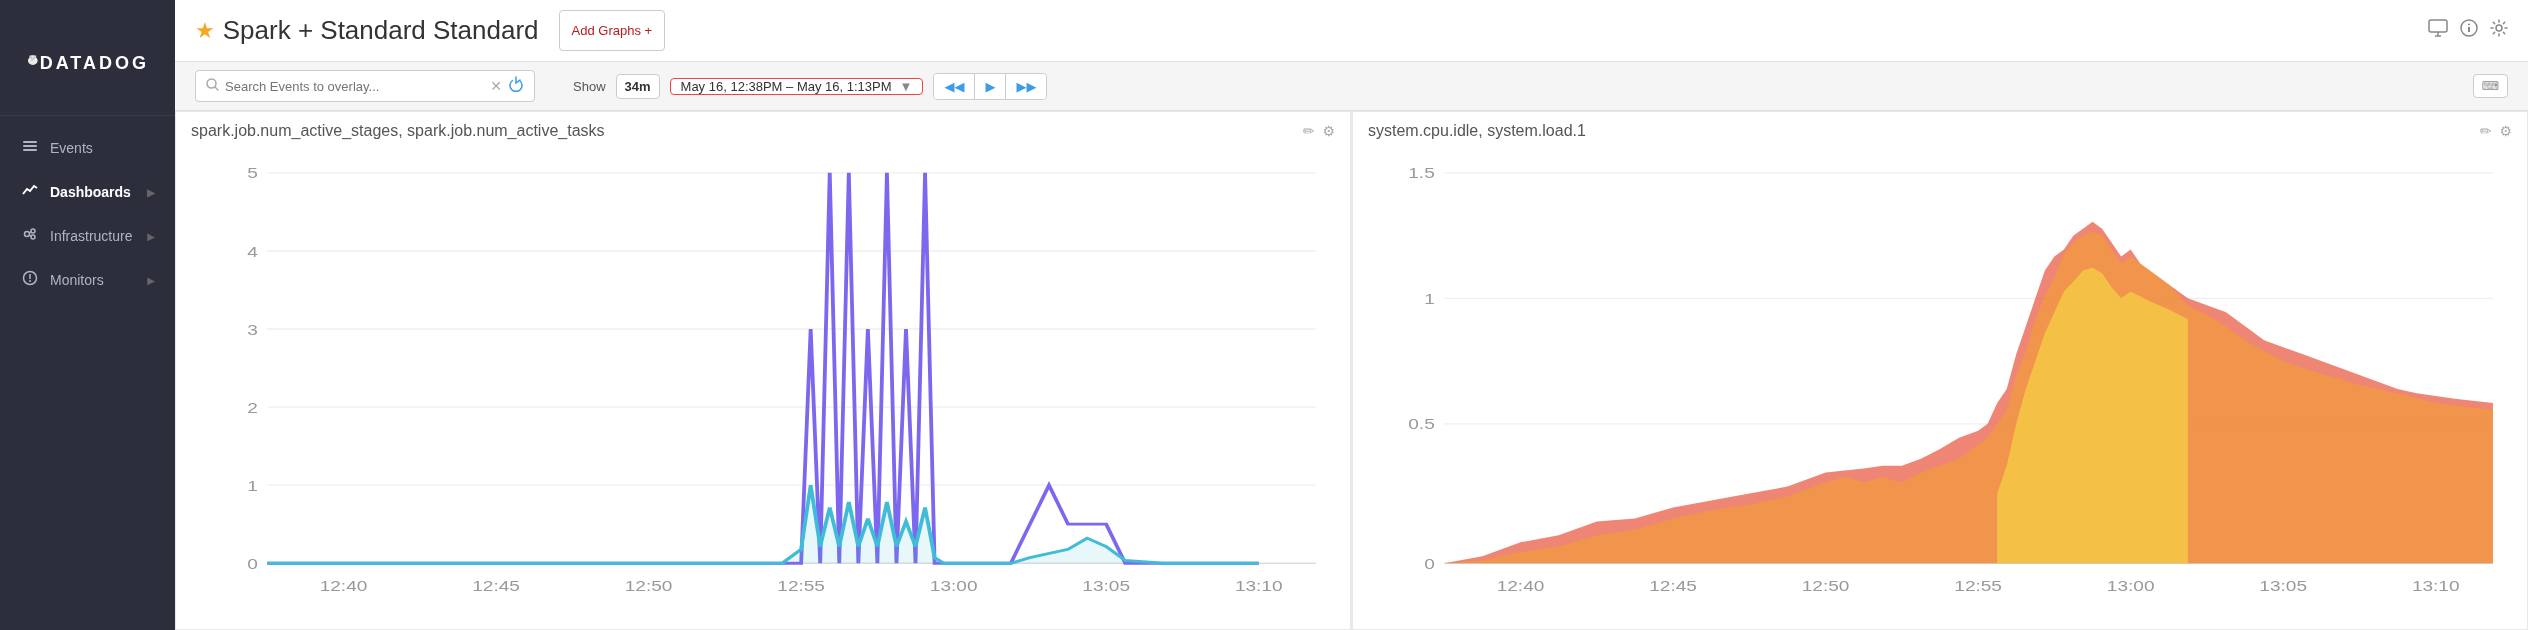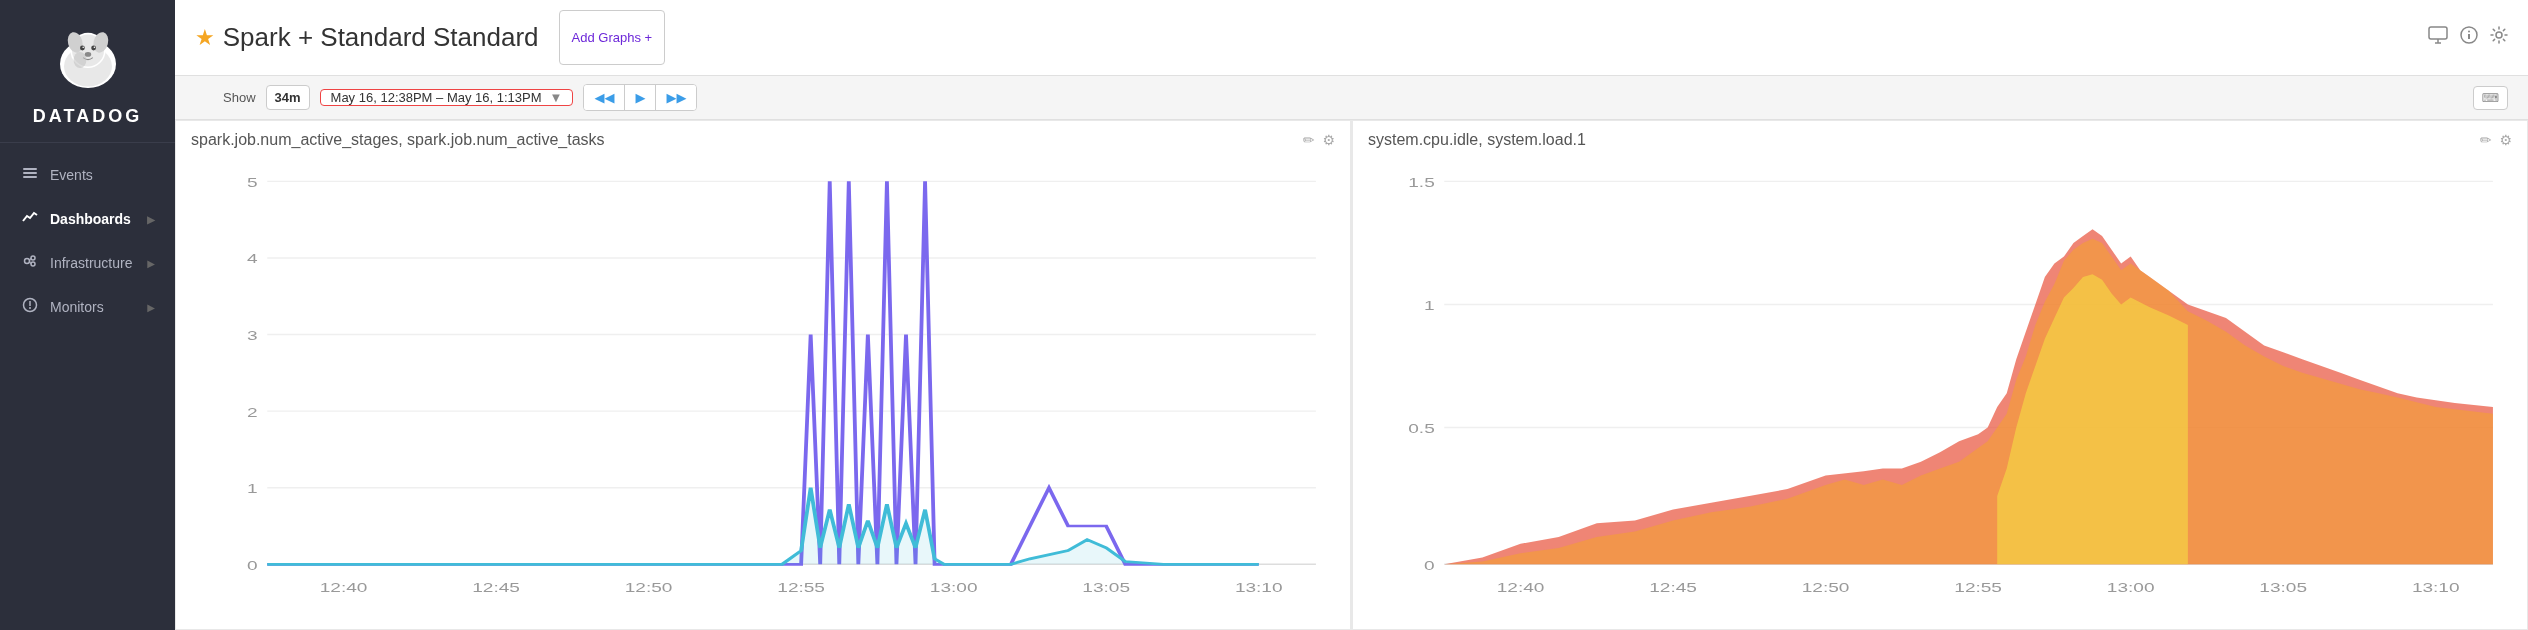--- a/index.html
+++ b/index.html
@@ -13,21 +13,20 @@
       display: flex;
       flex-direction: column;
       align-items: center;
       padding-top: 0;
       color: #fff;
     }
     #sidebar-logo {
       width: 100%;
       padding: 20px 26px 15px;
       display: flex;
-      flex-direction: column;
       align-items: center;
       border-bottom: 1px solid #3a3d4b;
     }
     .dog-logo {
       width: 80px;
       height: 80px;
     }
     .brand-name {
       font-size: 18px;
       font-weight: 700;
@@ -86,24 +85,24 @@
     }
     .page-title {
       font-size: 26px;
       font-weight: 300;
       color: #333;
       margin-right: 20px;
     }
     .add-graphs-btn {
       border: 1px solid #ccc;
       background: #fff;
-      padding: 19px 12px;
+      padding: 12px 12px;
       border-radius: 4px;
       font-size: 13px;
-      color: #6d28d9;
+      color: #b91c1c;
       cursor: pointer;
     }
     .topbar-right {
       margin-left: auto;
       display: flex;
       align-items: center;
       gap: 12px;
     }
     .topbar-icon {
       font-size: 18px;
@@ -359,20 +358,36 @@
       <span class="topbar-icon">
         <svg width="18" height="18" viewBox="0 0 18 18" fill="none">
           <circle cx="9" cy="9" r="3" stroke="#888" stroke-width="1.5"></circle>
           <path d="M9 1v2M9 15v2M1 9h2M15 9h2M3.2 3.2l1.4 1.4M13.4 13.4l1.4 1.4M3.2 14.8l1.4-1.4M13.4 4.6l1.4-1.4" stroke="#888" stroke-width="1.5" stroke-linecap="round"></path>
         </svg>
       </span>
     </div>
   </div>
 
   <div id="toolbar">
+    <div class="search-box">
+      <span class="search-icon">
+        <svg width="13" height="13" viewBox="0 0 13 13" fill="none">
+          <circle cx="5.5" cy="5.5" r="4.5" stroke="#aaa" stroke-width="1.5"></circle>
+          <line x1="9" y1="9" x2="12" y2="12" stroke="#aaa" stroke-width="1.5" stroke-linecap="round"></line>
+        </svg>
+      </span>
+      <input type="text" placeholder="Search Events to overlay..." style="">
+      <span class="search-clear">✕</span>
+      <span class="search-power">
+        <svg width="16" height="16" viewBox="0 0 16 16" fill="none">
+          <path d="M8 1v6l4-3" stroke="#3b9de8" stroke-width="1.5" stroke-linecap="round"></path>
+          <path d="M11.5 4.5A6 6 0 1 1 4.5 4.5" stroke="#3b9de8" stroke-width="1.5" fill="none" stroke-linecap="round"></path>
+        </svg>
+      </span>
+    </div>
 
     <span class="show-label">Show</span>
     <span class="time-pill">34m</span>
 
     <div class="time-range">
       <span>May 16, 12:38PM – May 16, 1:13PM</span>
       <span class="time-caret">▼</span>
     </div>
 
     <div class="nav-btns">

